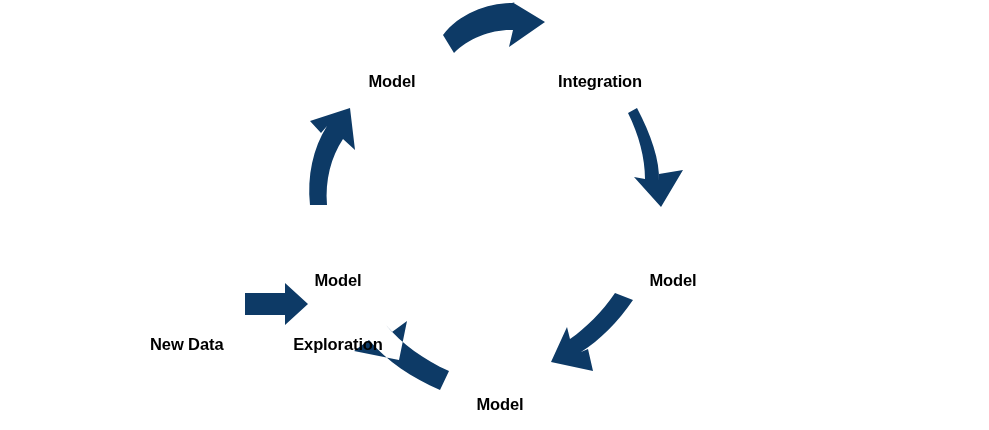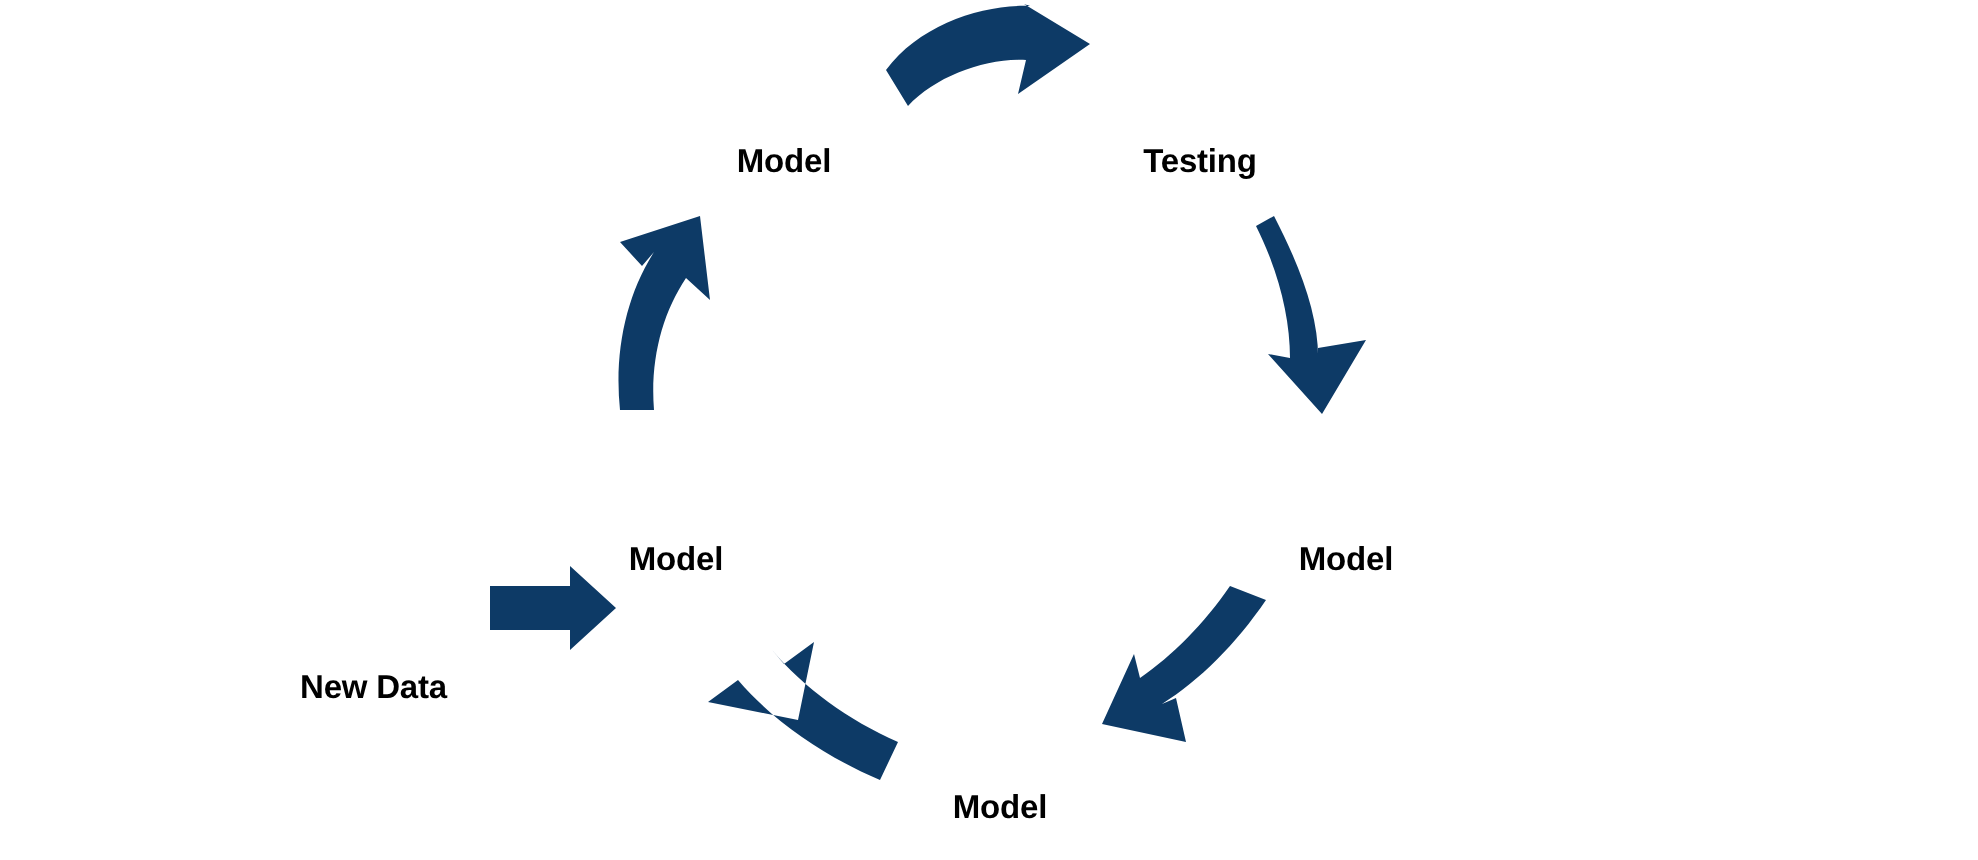--- a/index.html
+++ b/index.html
@@ -110,33 +110,34 @@
              L 285,315
              L 245,315
              Z"></path>
   </svg>
 
   <div class="node-label" id="label-model-refinement">
     <span class="line">Model</span>
   </div>
 
   <div class="node-label" id="label-integration-testing">
-    <span class="line">Testing</span>
+    <span class="line">Integration</span>
   </div>
 
   <div class="node-label" id="label-model-deployment">
     <span class="line">Model</span>
   </div>
 
   <div class="node-label" id="label-model-monitoring">
     <span class="line">Model</span>
     
   </div>
 
   <div class="node-label" id="label-model-exploration">
     <span class="line">Model</span>
+    <span class="line">Exploration</span>
   </div>
 
   <div class="node-label" id="label-new-data">
     <span class="line">New Data</span>
   </div>
 
 </div>
 
 </body></html>

